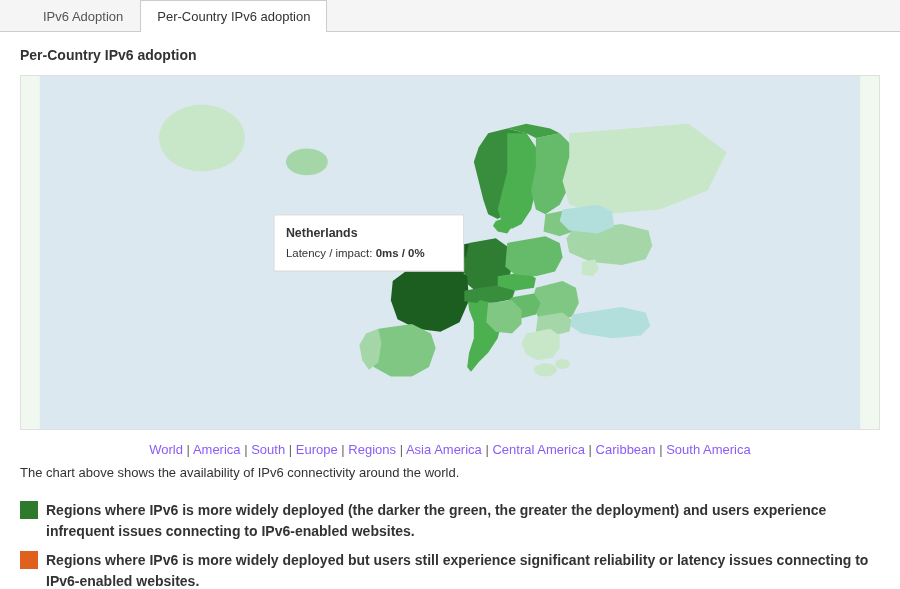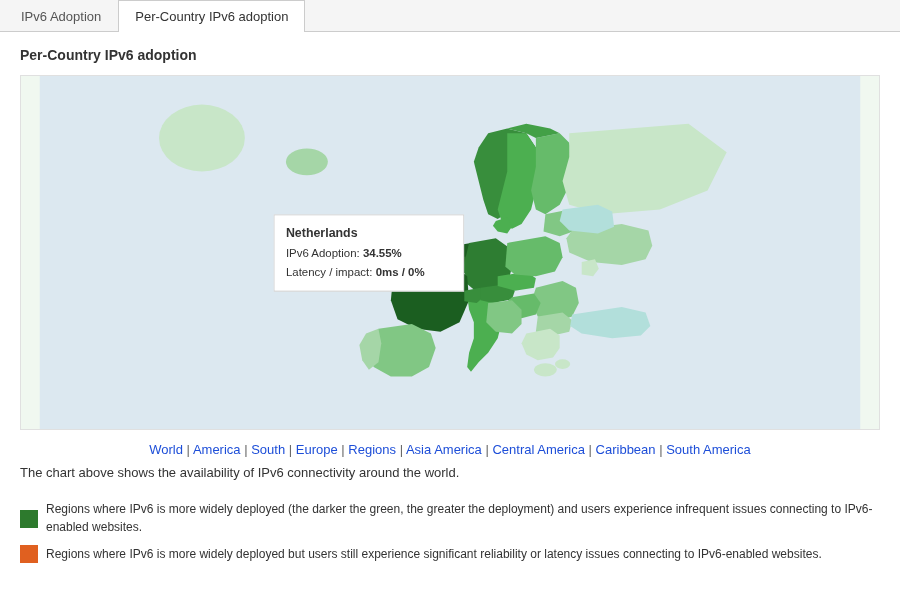--- a/index.html
+++ b/index.html
@@ -2,21 +2,21 @@
 <html><head>
   <meta charset="utf-8">
   <style>
     * { box-sizing: border-box; margin: 0; padding: 0; }
     body { font-family: Arial, sans-serif; font-size: 13px; color: #333; background: #fff; }
 
     .tabs {
       display: flex;
       border-bottom: 1px solid #ccc;
       background: #f5f5f5;
-      padding: 0 4px;
+      padding: 0 26px;
     }
     .tab {
       padding: 8px 16px;
       cursor: pointer;
       border: 1px solid transparent;
       border-bottom: none;
       margin-bottom: -1px;
       font-size: 13px;
       color: #555;
     }
@@ -47,40 +47,41 @@
       overflow: hidden;
       border: 1px solid #e0e0e0;
     }
 
     .nav-links {
       text-align: center;
       margin: 12px 0 8px;
       font-size: 13px;
     }
     .nav-links a {
-      color: #1d4ed8;
+      color: #8b5cf6;
       text-decoration: none;
     }
     .nav-links span { color: #666; }
 
     .description {
       font-size: 13px;
       margin-bottom: 20px;
       color: #333;
     }
 
     .legend {
       margin-top: 10px;
     }
     .legend-item {
       display: flex;
-      align-items: center;
+      align-items: flex-start;
       margin-bottom: 8px;
-      font-size: 12px;
+      font-size: 14px;
       line-height: 1.5;
+      font-weight: bold;
     }
     .legend-color {
       width: 18px;
       height: 18px;
       min-width: 18px;
       margin-right: 8px;
       margin-top: 1px;
     }
     .legend-color.green { background: #2d7a2d; }
     .legend-color.orange { background: #e06020; }
@@ -173,21 +174,20 @@
 
       <path d="M558,162 L610,155 L638,162 L642,178 L635,192 L610,198 L578,195 L555,185 L552,170 Z" fill="#a5d6a7"></path>
 
       <path d="M548,140 L585,135 L600,142 L602,158 L585,165 L555,162 L545,152 Z" fill="#b2dfdb"></path>
 
       <path d="M568,195 L582,192 L586,202 L580,210 L568,208 Z" fill="#c8e6c8"></path>
 
       <foreignObject x="245" y="145" width="200" height="90">
         <div xmlns="http://www.w3.org/1999/xhtml" style="background:#fff;border:1px solid #ccc;padding:8px 12px;font-size:12px;font-family:Arial,sans-serif;line-height:1.7;">
           <div style="font-weight:bold;font-size:13px;">Netherlands</div>
-          <div>IPv6 Adoption: <strong>34.55%</strong></div>
           <div>Latency / impact: <strong>0ms / 0%</strong></div>
         </div>
       </foreignObject>
     </svg>
   </div>
 
   <div class="nav-links">
     <a href="#">World</a>
     <span> | </span>
     <a href="#">America</a>

